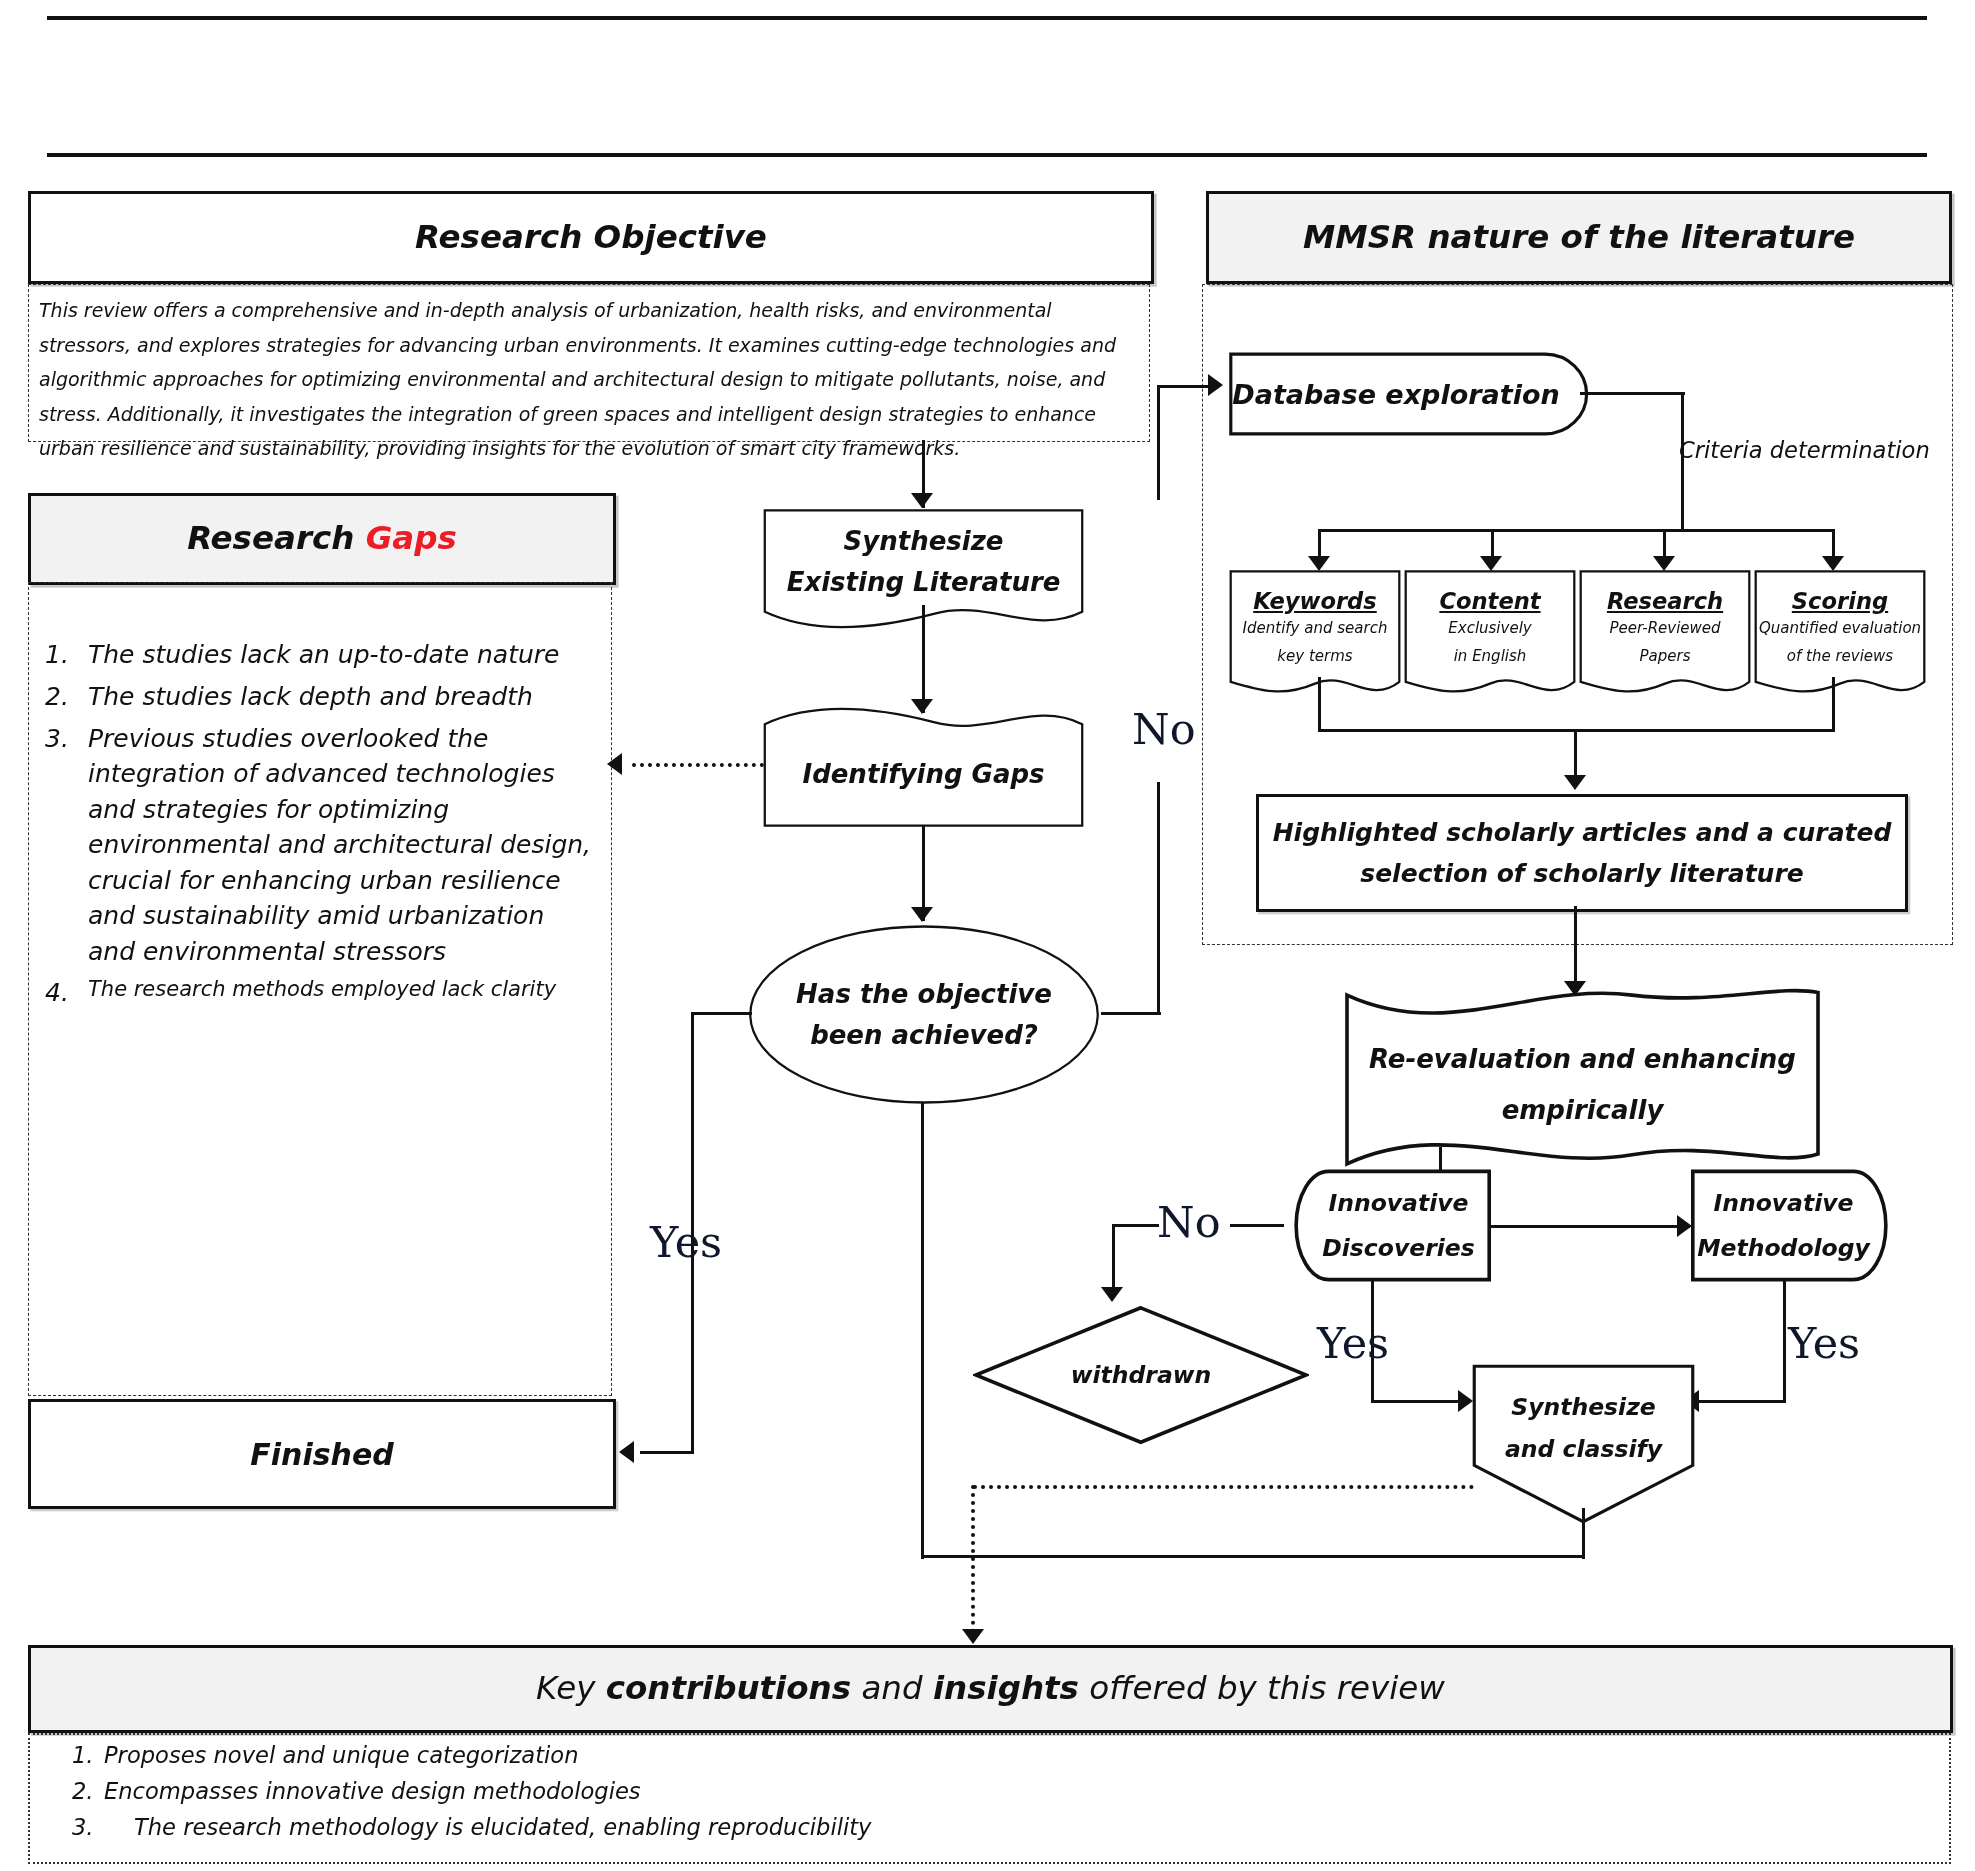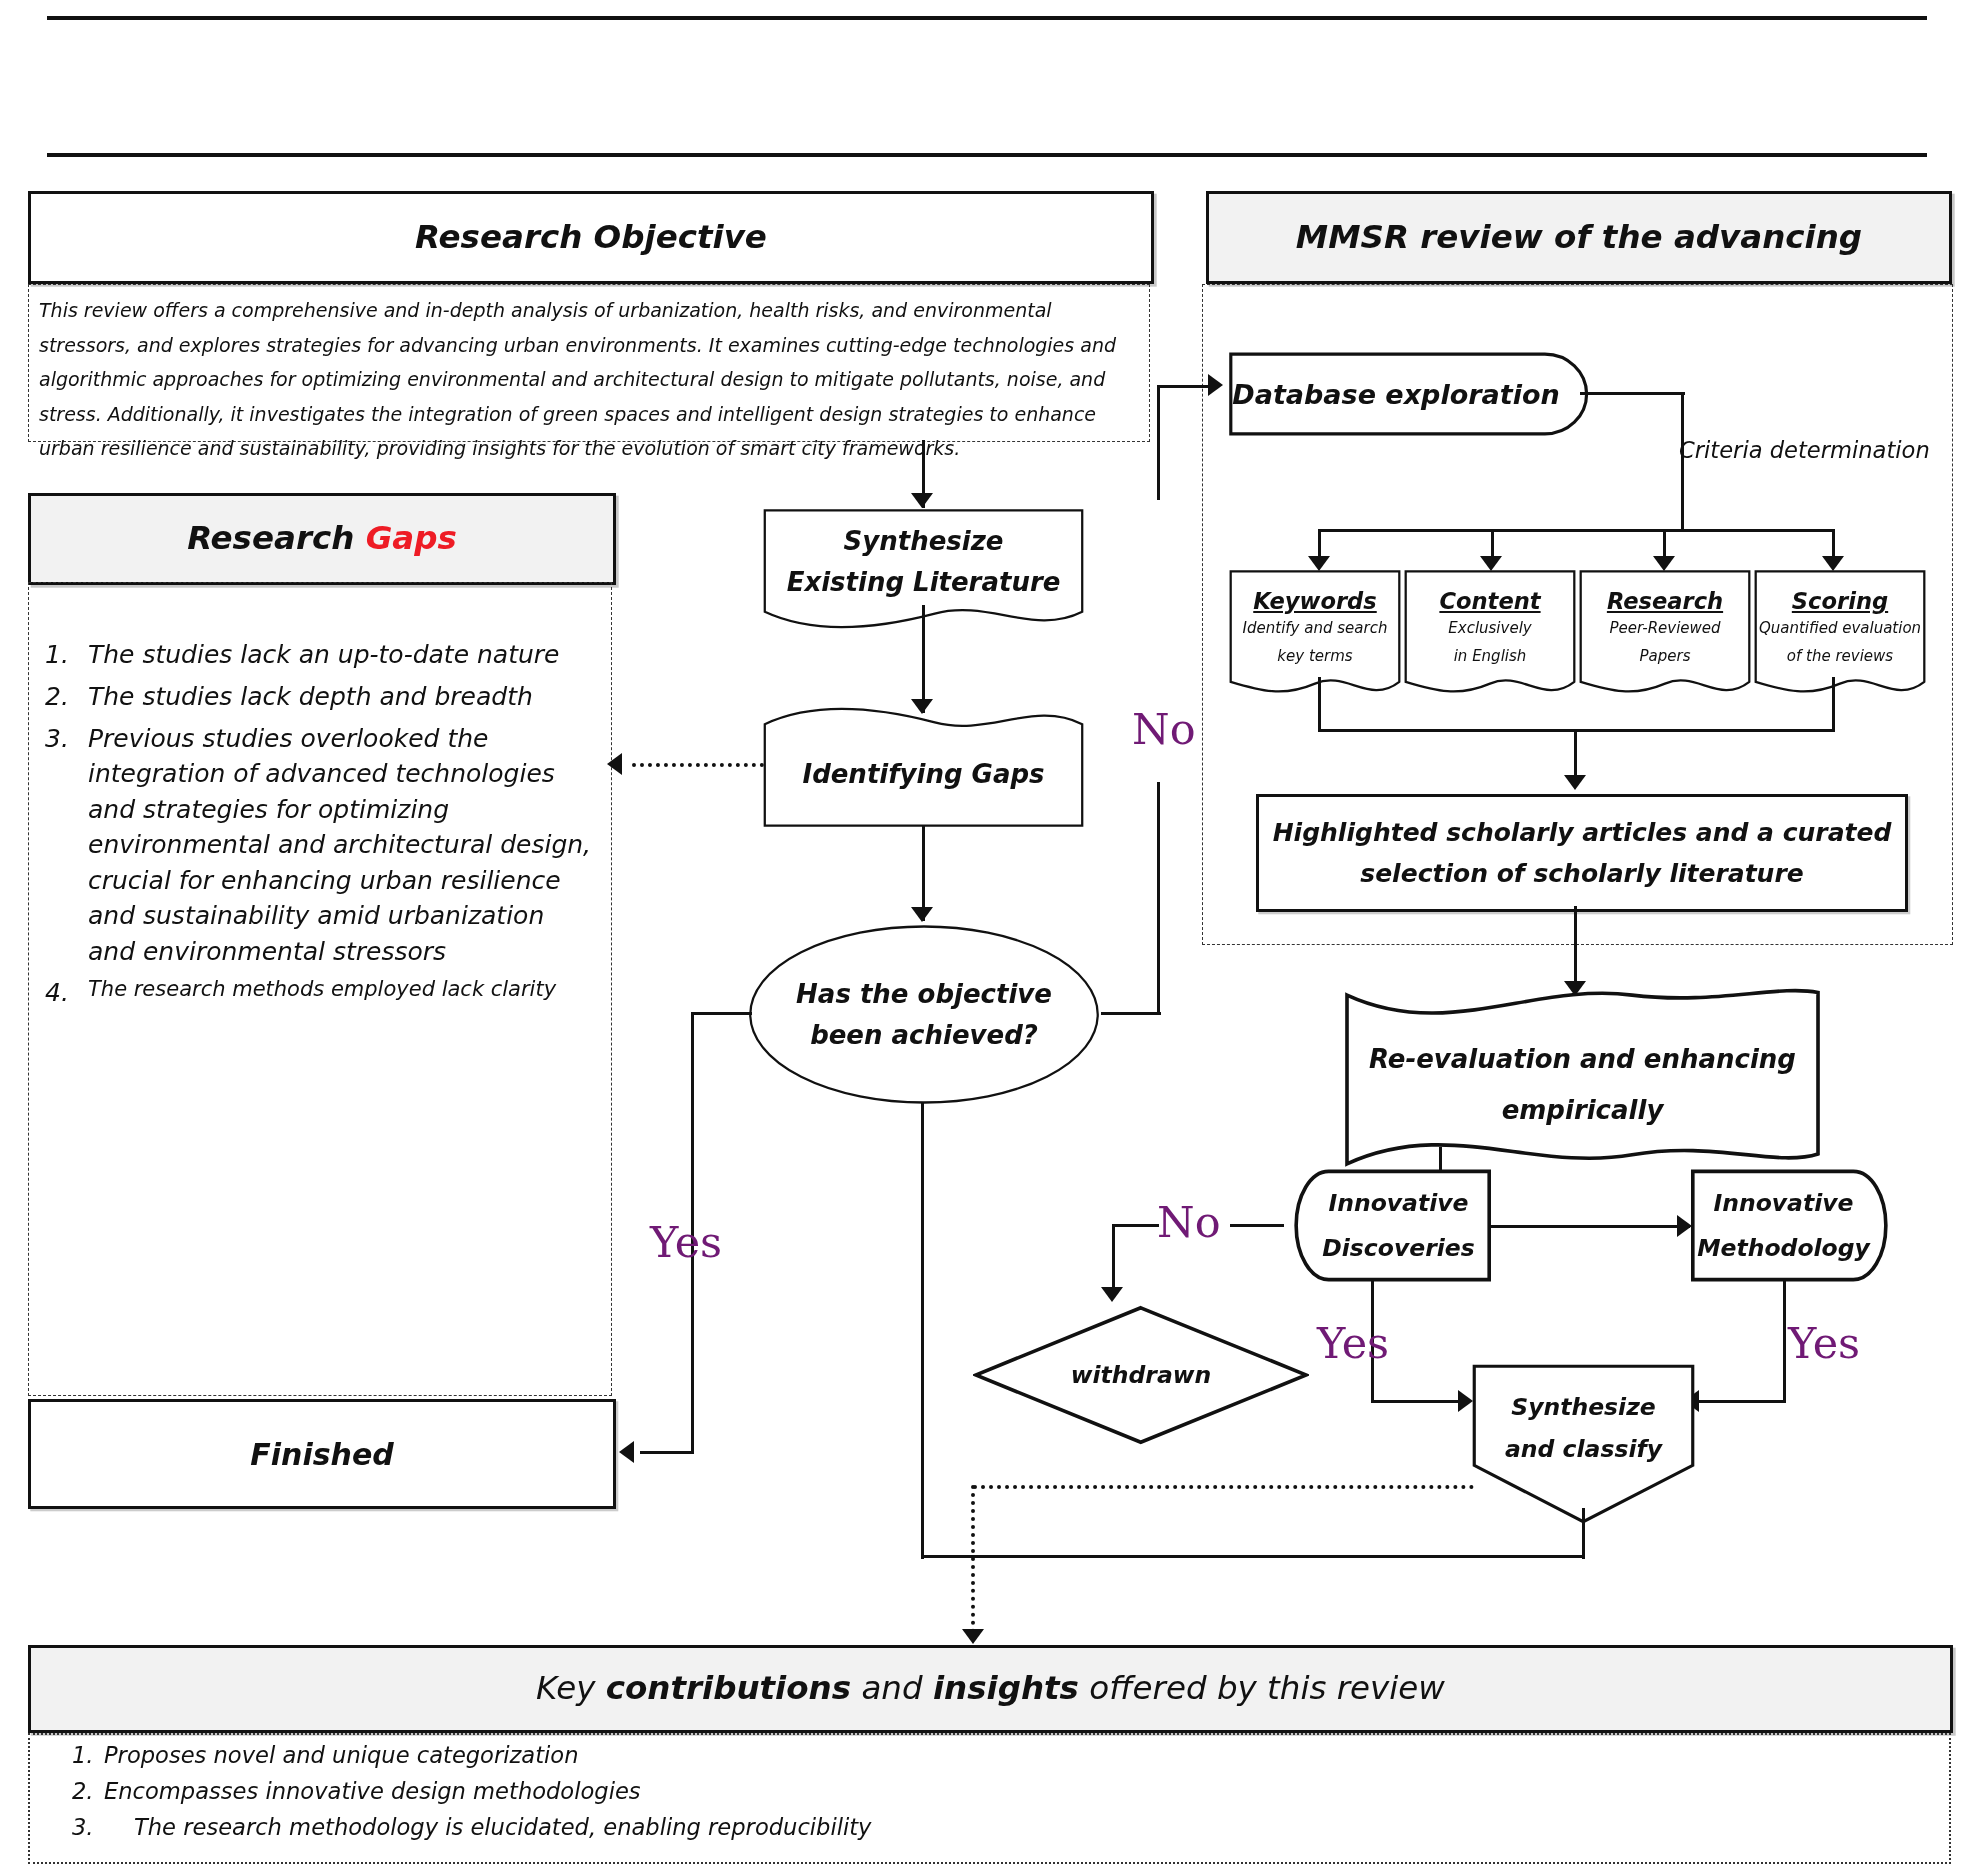--- a/index.html
+++ b/index.html
@@ -56,21 +56,21 @@
       border-left:11.7px solid transparent;border-right:11.7px solid transparent;
       border-top:15.3px solid #111;}
   .arrow-l{position:absolute;width:0;height:0;
       border-top:11.7px solid transparent;border-bottom:11.7px solid transparent;
       border-right:15.3px solid #111;}
   .arrow-r{position:absolute;width:0;height:0;
       border-top:11.7px solid transparent;border-bottom:11.7px solid transparent;
       border-left:15.3px solid #111;}
 
   .yesno{
-    position:absolute;font-family:"DejaVu Serif", serif;font-size:43px;color:#701a75;
+    position:absolute;font-family:"DejaVu Serif", serif;font-size:43px;color:#0f172a;
     line-height:1;
   }
 
   .listblock{position:absolute;}
   .listrow{display:flex;align-items:flex-start;}
   .listnum{font-family:"DejaVu Sans", sans-serif;font-style:italic;color:#111;}
   .listtxt{font-family:"DejaVu Sans", sans-serif;font-style:italic;color:#111;}
   .accent-red{color:#ee1c25;}
 </style>
 </head>
@@ -108,21 +108,21 @@
       <span class="listnum" style="font-size:25px;line-height:1.42;width:43px;flex:none;">3.</span>
       <span class="listtxt" style="font-size:25px;line-height:1.42;">Previous studies overlooked the integration of advanced technologies and strategies for optimizing environmental and architectural design, crucial for enhancing urban resilience and sustainability amid urbanization and environmental stressors</span>
     </div>
     <div class="listrow">
       <span class="listnum" style="font-size:25px;line-height:1.42;width:43px;flex:none;">4.</span>
       <span class="listtxt" style="font-size:21px;line-height:1.42;">The research methods employed lack clarity</span>
     </div>
   </div>
 
   <div class="hdr-box grey" style="left:1206px;top:191px;width:740px;height:87px;">
-    <span class="hdr-txt">MMSR review of the advancing</span>
+    <span class="hdr-txt">MMSR nature of the literature</span>
   </div>
   <div class="dashed-panel" style="left:1202px;top:284px;width:749px;height:659px;"></div>
 
   <div class="node" style="left:1229px;top:352px;width:361px;height:84px;">
     <svg width="361" height="84" viewBox="0 0 800 185" style="position:absolute;left:0;top:0;">
       <path d="M4,4 H700 a92,88 0 0 1 0,177 H4 Z" fill="#fff" stroke="#111" stroke-width="7"></path>
     </svg>
     <div class="lbl" style="font-size:27px;padding-right:27px;">
       <span>Database exploration</span>
     </div>

